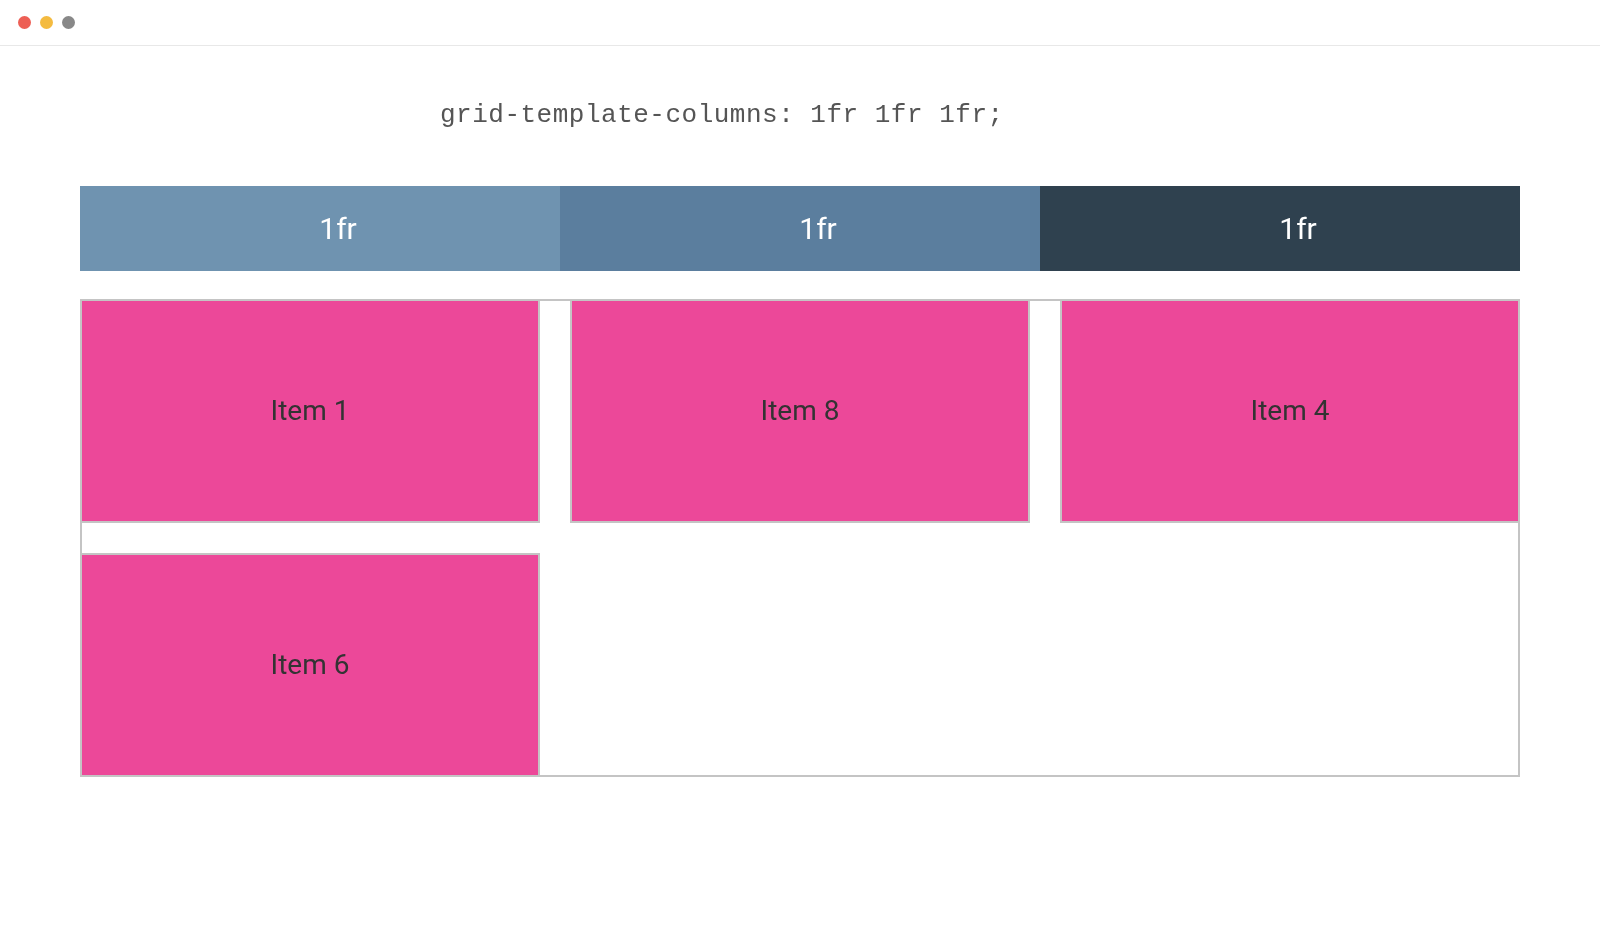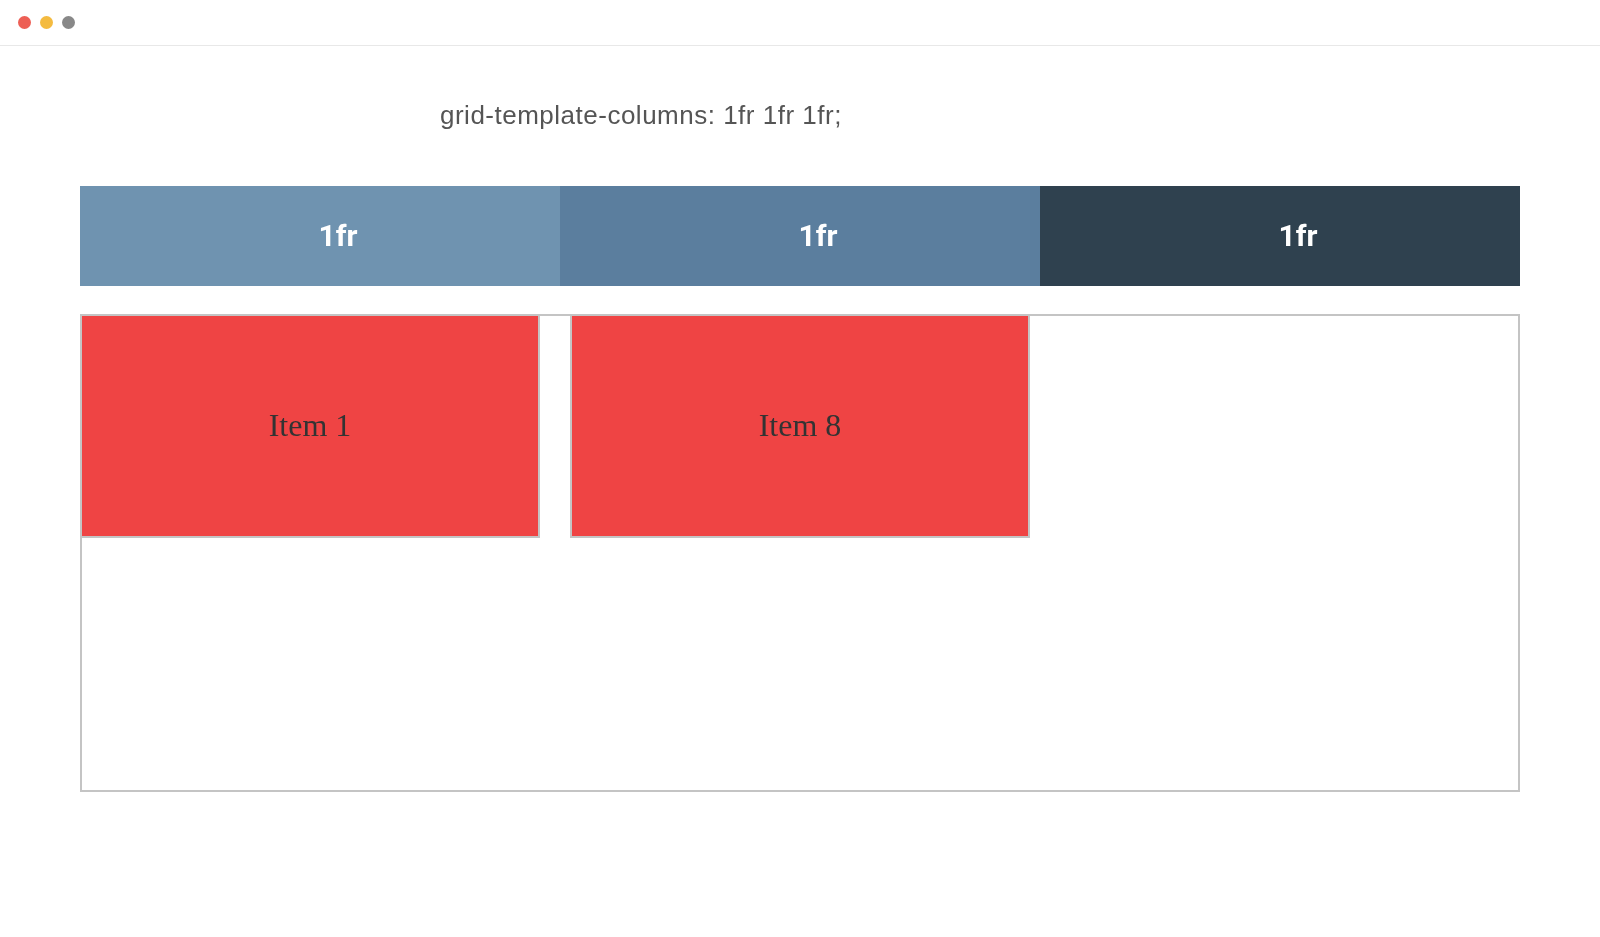--- a/index.html
+++ b/index.html
@@ -31,72 +31,71 @@
     
     .dot-red { background: #ed5f55; }
     .dot-yellow { background: #f4bb40; }
     .dot-green { background: #888888; }
     
     .content {
       padding: 40px 80px 0 80px;
     }
     
     .code-block {
-      font-family: Liberation Sans, sans-serif;
+      font-family: Liberation Mono, monospace;
       font-size: 26px;
       color: #555;
       letter-spacing: 0.5px;
       line-height: 2.3;
       margin-left: 360px;
       margin-bottom: 40px;
     }
     
     .code-line {
       display: block;
       white-space: pre;
     }
     
     .header-row {
       display: grid;
       grid-template-columns: 1fr 1fr 1fr;
       margin-bottom: 28px;
     }
     
     .header-cell {
-      height: 100px;
+      height: 85px;
       display: flex;
       align-items: center;
       justify-content: center;
       color: #ffffff;
       font-size: 30px;
-      font-weight: 700;
+      font-weight: 400;
       padding-left: 36px;
     }
     
     .hc1 { background: #6f93b0; }
     .hc2 { background: #5b7e9e; }
     .hc3 { background: #2f414f; }
     
     .grid-demo {
       display: grid;
       grid-template-columns: 1fr 1fr 1fr;
       grid-template-rows: 220px 220px;
       gap: 34px;
       border: 2px solid #c4c4c4;
     }
     
     .grid-item {
-      background: #ef4444;
+      background: #ec4899;
       outline: 2px solid #c4c4c4;
       display: flex;
       align-items: center;
       justify-content: center;
-      font-size: 32px;
+      font-size: 28px;
       color: #333;
-      font-family: Liberation Serif, serif;
     }
   </style>
 </head>
 <body>
 
 <div class="window-controls">
   <div class="dot dot-red"></div>
   <div class="dot dot-yellow"></div>
   <div class="dot dot-green"></div>
 </div>
@@ -109,15 +108,17 @@
 
   <div class="header-row">
     <div class="header-cell hc1">1fr</div>
     <div class="header-cell hc2">1fr</div>
     <div class="header-cell hc3">1fr</div>
   </div>
 
   <div class="grid-demo">
     <div class="grid-item">Item 1</div>
     <div class="grid-item">Item 8</div>
+    <div class="grid-item">Item 4</div>
+    <div class="grid-item">Item 6</div>
   </div>
 
 </div>
 
 </body></html>

